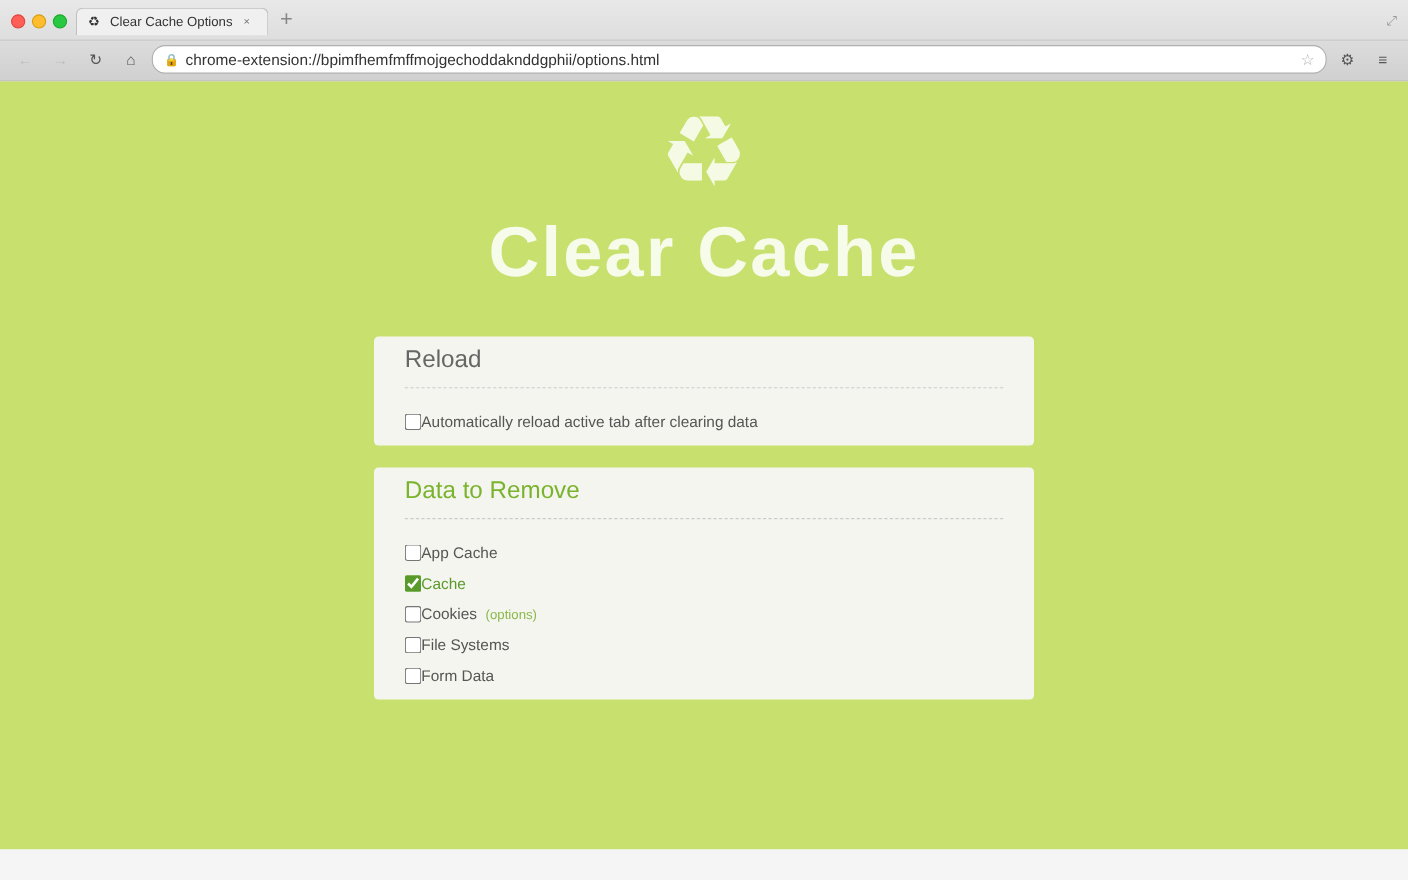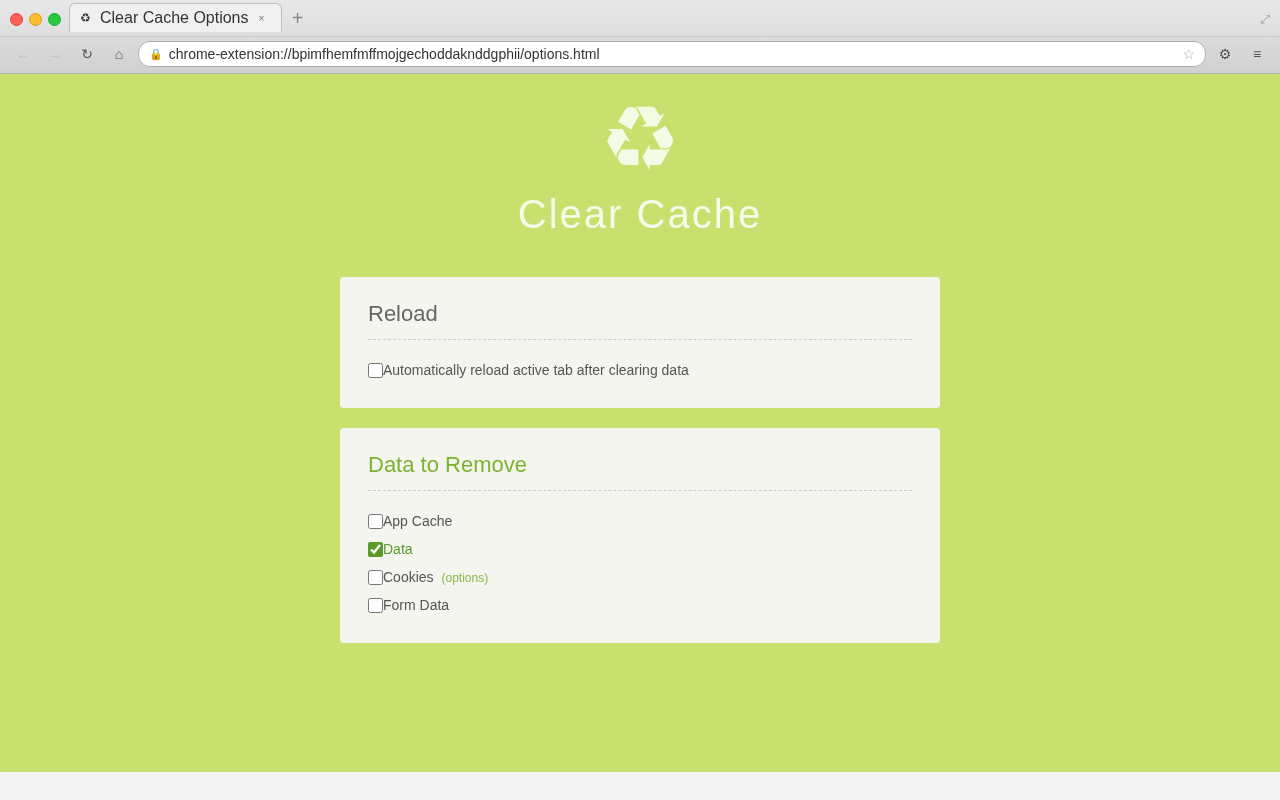--- a/index.html
+++ b/index.html
@@ -186,33 +186,33 @@
     }
 
     .app-header {
       display: flex;
       flex-direction: column;
       align-items: center;
       margin-bottom: 40px;
     }
 
     .app-title {
-      font-size: 40px;
-      font-weight: 400;
+      font-size: 64px;
+      font-weight: 700;
       color: rgba(255,255,255,0.85);
       letter-spacing: 2px;
     }
 
     
     .card {
       background: #f5f5ef;
       border-radius: 4px;
       width: 600px;
       margin-bottom: 20px;
-      padding: 24px 28px;
+      padding: 8px 28px;
     }
 
     .card-title {
       font-size: 22px;
       font-weight: 300;
       color: #666;
       margin-bottom: 16px;
       padding-bottom: 12px;
       border-bottom: 1px dashed #ccc;
     }
@@ -259,21 +259,21 @@
 
   <div class="title-bar">
     <div class="window-controls">
       <div class="ctrl-btn ctrl-close"></div>
       <div class="ctrl-btn ctrl-min"></div>
       <div class="ctrl-btn ctrl-max"></div>
     </div>
     <div class="tab-bar" style="flex:1; align-items:flex-end; height:100%; padding:0;">
       <div class="tab">
         <span class="tab-favicon">♻</span>
-        <span style="font-size:16px; color:#333; white-space:nowrap; overflow:hidden; text-overflow:ellipsis;">Clear Cache Options</span>
+        <span style="font-size:12px; color:#333; white-space:nowrap; overflow:hidden; text-overflow:ellipsis;">Clear Cache Options</span>
         <button class="tab-close-btn">×</button>
       </div>
       <button class="new-tab-btn" style="font-size:20px; color:#888; margin-left:4px; line-height:1;">+</button>
     </div>
 
     <div style="font-size:12px; color:#999; margin-left:auto;">⤢</div>
   </div>
 
   <div class="address-bar-row">
     <button class="nav-btn disabled">
@@ -324,31 +324,35 @@
   <div class="card">
     <div class="card-title green">Data to Remove</div>
 
     <div class="checkbox-row">
       <input type="checkbox" id="cb-appcache" style="">
       <label for="cb-appcache" class="checkbox-label">App Cache</label>
     </div>
 
     <div class="checkbox-row">
       <input type="checkbox" id="cb-cache" checked="" style="">
-      <label for="cb-cache" class="checkbox-label green">Data</label>
+      <label for="cb-cache" class="checkbox-label green">Cache</label>
     </div>
 
     <div class="checkbox-row">
       <input type="checkbox" id="cb-cookies" style="">
       <label for="cb-cookies" class="checkbox-label">Cookies
         <a href="#" class="options-link">(options)</a>
       </label>
     </div>
 
 
+    <div class="checkbox-row">
+      <input type="checkbox" id="cb-filesystems" style="">
+      <label for="cb-filesystems" class="checkbox-label">File Systems</label>
+    </div>
 
     <div class="checkbox-row">
       <input type="checkbox" id="cb-formdata" style="">
       <label for="cb-formdata" class="checkbox-label">Form Data</label>
     </div>
 
   </div>
 
 </div>
 

